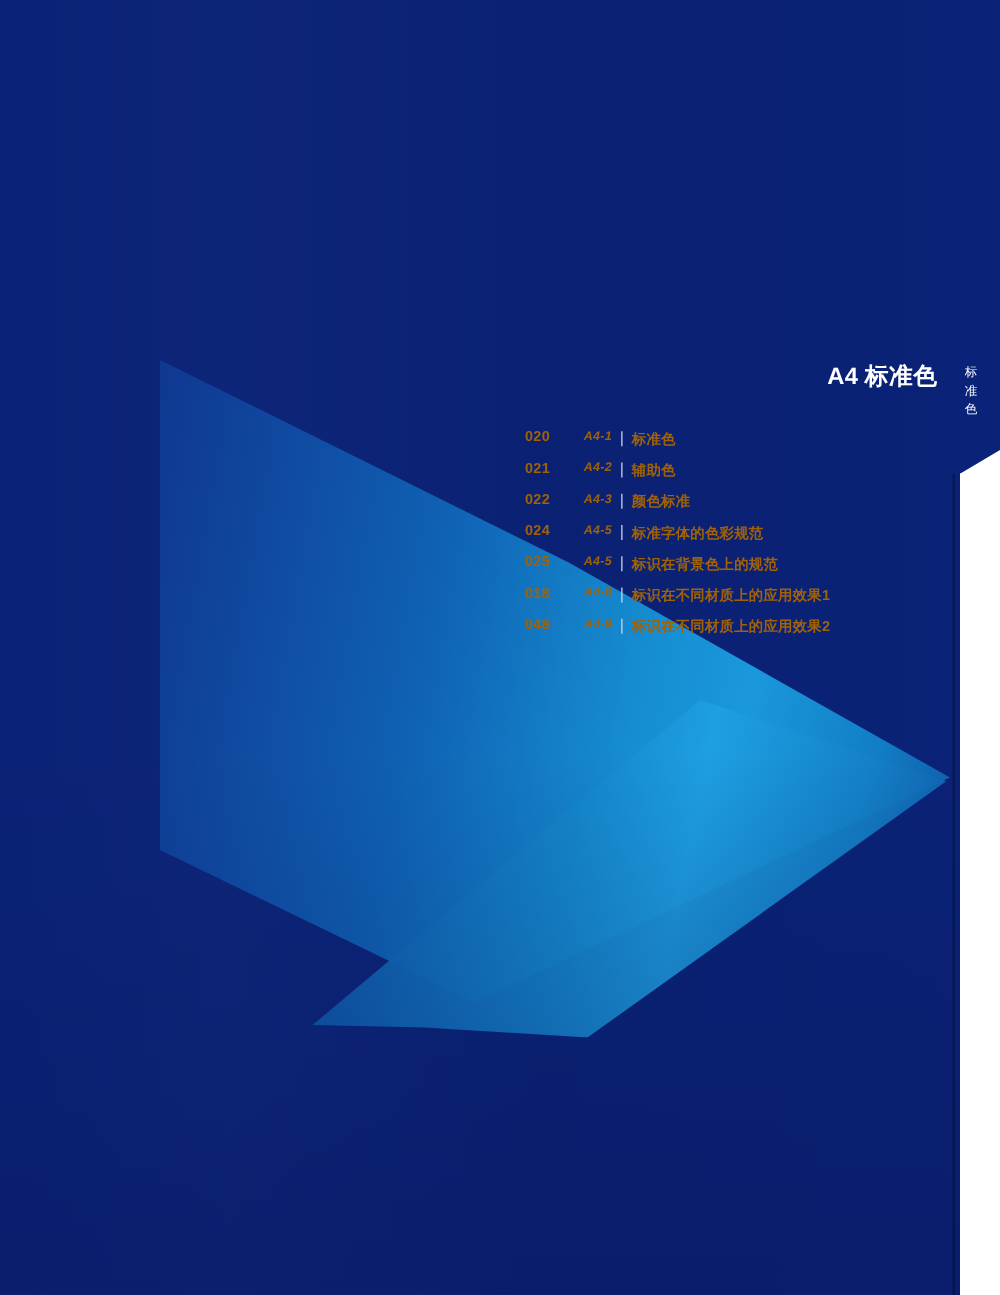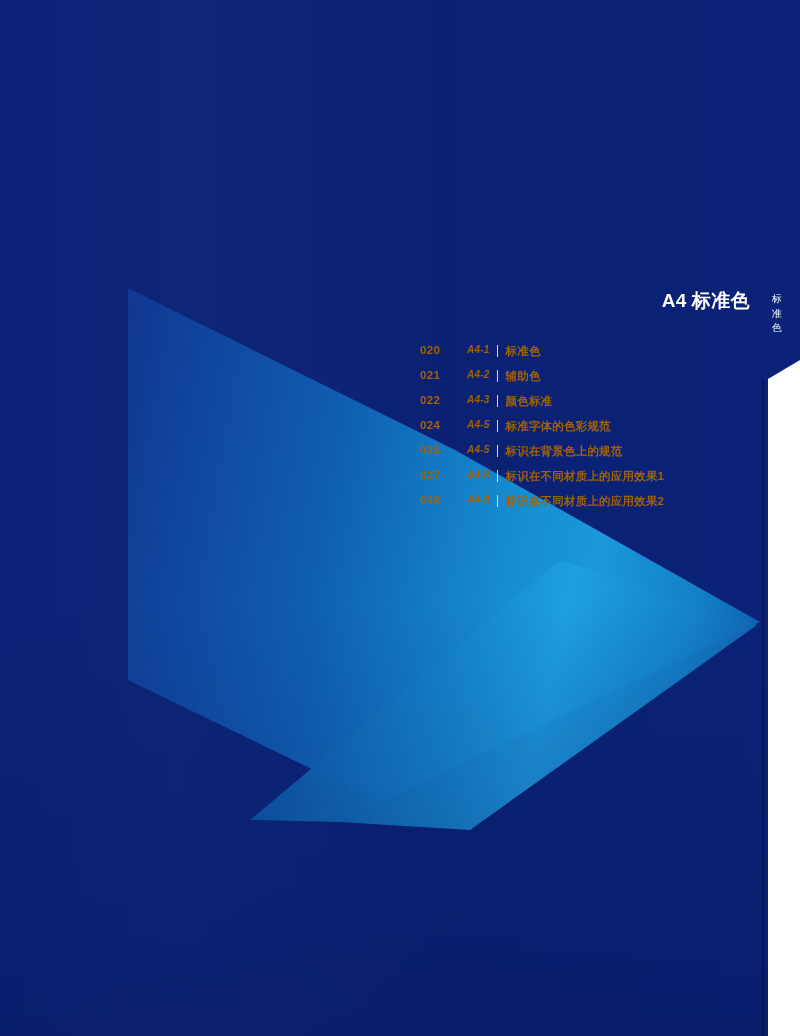--- a/index.html
+++ b/index.html
@@ -267,21 +267,21 @@
           <span class="toc-sep"></span>
           <span class="toc-label">标准字体的色彩规范</span>
         </li>
         <li class="toc-row">
           <span class="toc-num">025</span>
           <span class="toc-code">A4-5</span>
           <span class="toc-sep"></span>
           <span class="toc-label">标识在背景色上的规范</span>
         </li>
         <li class="toc-row">
-          <span class="toc-num">027</span>
+          <span class="toc-num">018</span>
           <span class="toc-code">A4-8</span>
           <span class="toc-sep"></span>
           <span class="toc-label">标识在不同材质上的应用效果1</span>
         </li>
         <li class="toc-row">
           <span class="toc-num">048</span>
           <span class="toc-code">A4-9</span>
           <span class="toc-sep"></span>
           <span class="toc-label">标识在不同材质上的应用效果2</span>
         </li>

